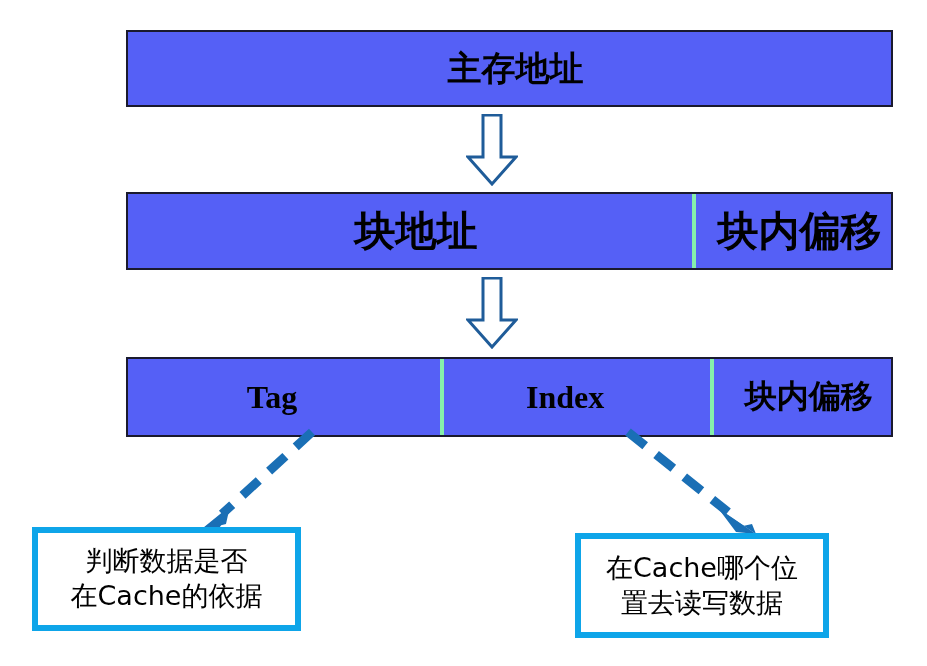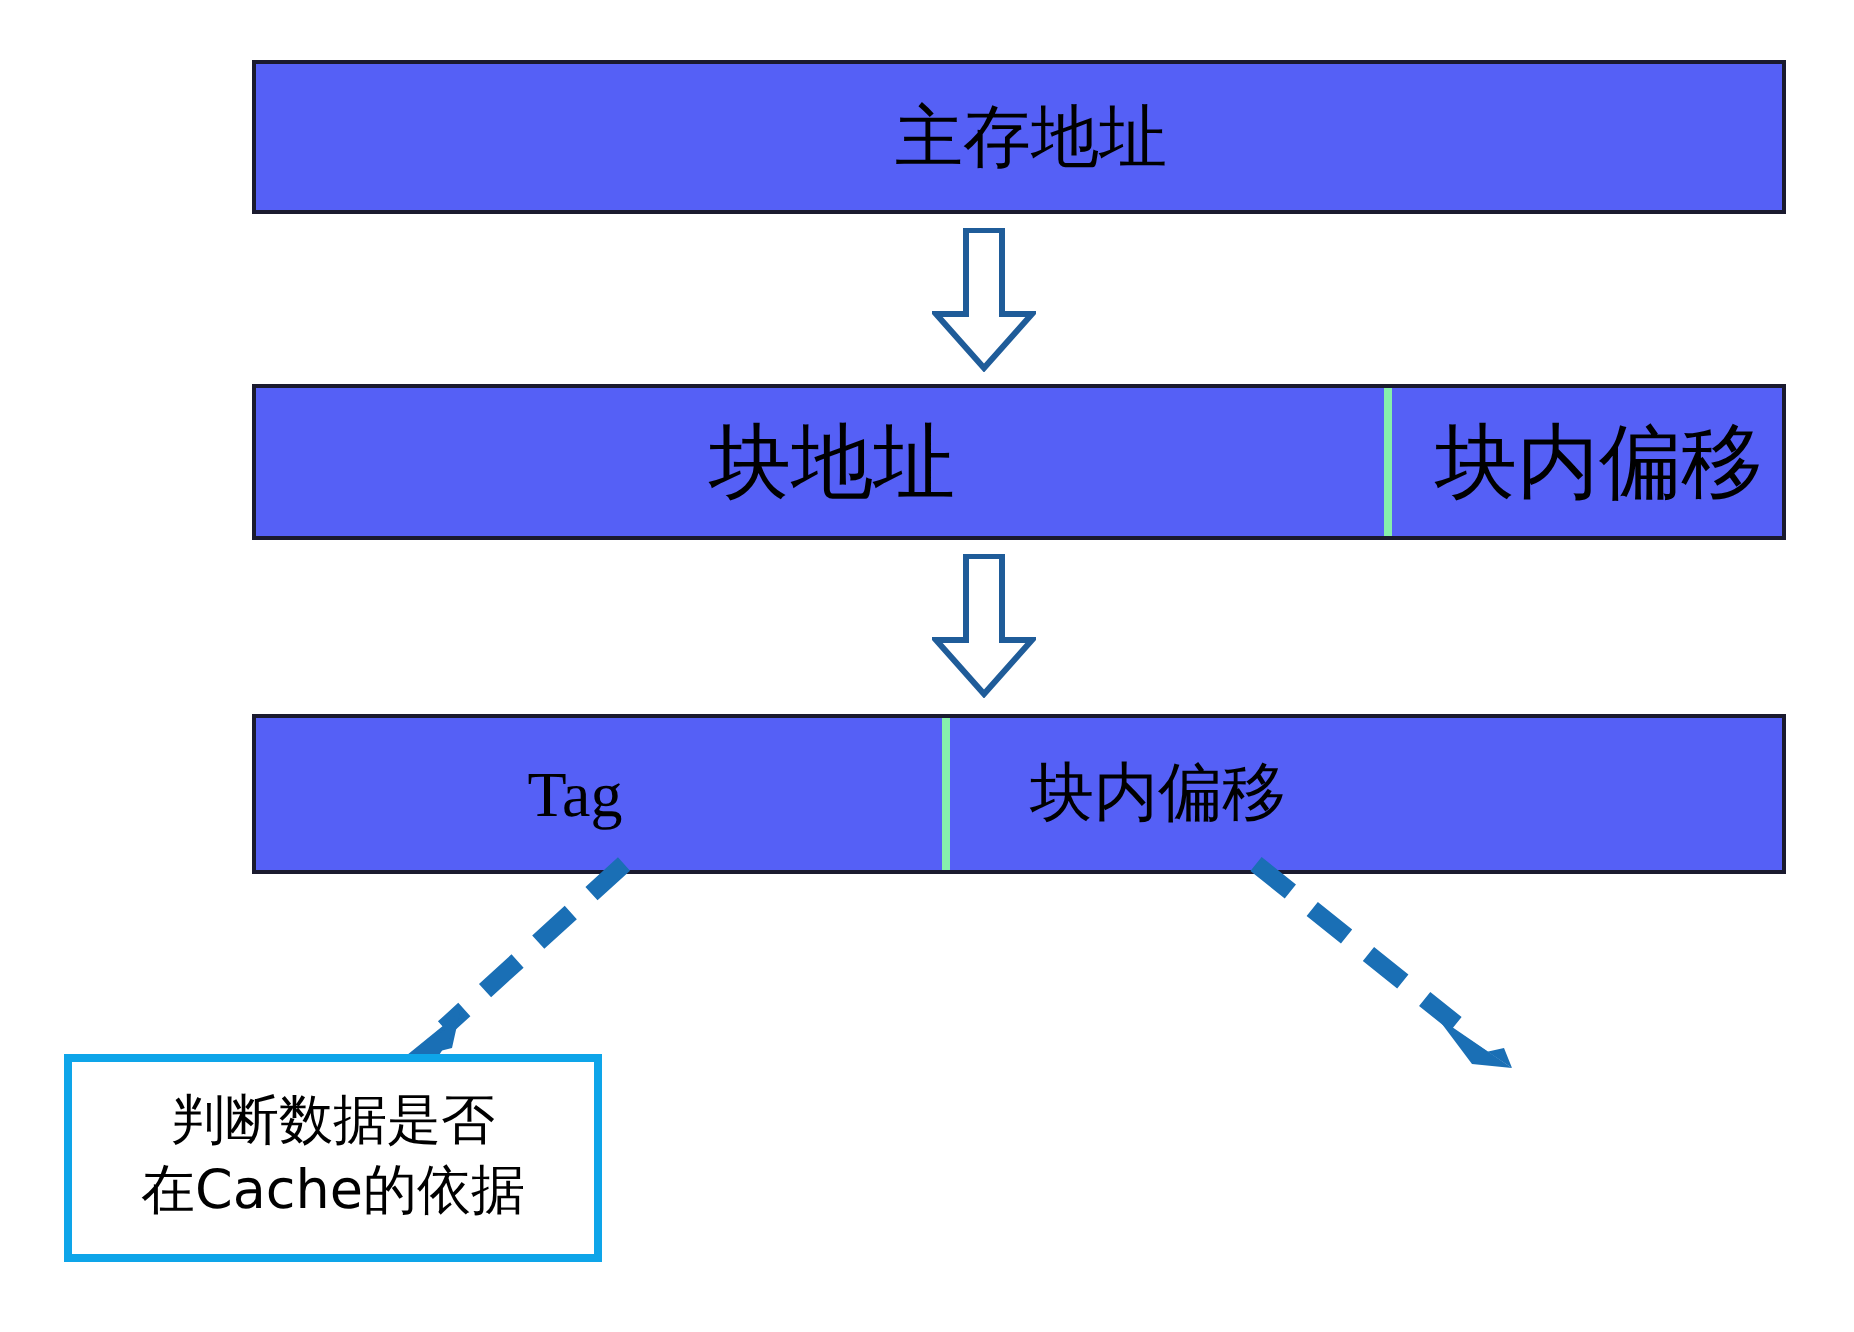--- a/index.html
+++ b/index.html
@@ -29,21 +29,21 @@
     flex-direction: row;
     align-items: stretch;
   }
   .seg {
     box-sizing: border-box;
     display: flex;
     align-items: center;
     justify-content: center;
     color: #000000;
     font-family: "Liberation Serif", "DejaVu Serif", serif;
-    font-weight: normal;
+    font-weight: bold;
     white-space: nowrap;
     overflow: hidden;
     padding-left: 12px;
   }
   .seg + .seg {
     border-left: 4px solid #86efac;
   }
   
   #bar-address {
     left: 126px; top: 30px;
@@ -84,21 +84,21 @@
     position: absolute;
   }
   #connector-tag { left: 160px; top: 428px; width: 170px; height: 110px; }
   #connector-index { left: 600px; top: 428px; width: 180px; height: 112px; }
 
   
   .callout {
     position: absolute;
     box-sizing: border-box;
     background: #ffffff;
-    border: 4px solid #0ea5e9;
+    border: 6px solid #0ea5e9;
     display: flex;
     flex-direction: column;
     align-items: center;
     justify-content: center;
     color: #000000;
     font-family: "DejaVu Sans", "Liberation Sans", sans-serif;
     font-size: 27px;
     line-height: 1.28;
     text-align: left;
   }
@@ -141,20 +141,23 @@
   <div class="block-arrow" id="arrow-2">
     <svg width="52" height="72" viewBox="0 0 52 72" xmlns="http://www.w3.org/2000/svg">
       <polygon points="17,1 35,1 35,43 50,43 26,70 2,43 17,43" fill="#ffffff" stroke="#1f5c99" stroke-width="3" stroke-linejoin="miter"></polygon>
     </svg>
   </div>
 
   <div class="bar" id="bar-fields">
     <div class="seg" id="seg-tag">
       <span>Tag</span>
     </div>
+    <div class="seg" id="seg-index">
+      <span>Index</span>
+    </div>
     <div class="seg" id="seg-block-offset-2">
       <span>块内偏移</span>
     </div>
   </div>
 
   <div class="connector" id="connector-tag">
     <svg width="170" height="110" viewBox="0 0 170 110" xmlns="http://www.w3.org/2000/svg">
       <line x1="152" y1="4" x2="62" y2="86" stroke="#1a6fb5" stroke-width="9" stroke-dasharray="22,14" stroke-linecap="butt"></line>
       <polygon points="38,104 70,78 66,96 50,100" fill="#1a6fb5"></polygon>
       <polygon points="38,104 72,80 58,102" fill="#1a6fb5"></polygon>
@@ -167,14 +170,18 @@
       <polygon points="156,106 120,82 134,100 152,96" fill="#1a6fb5"></polygon>
       <polygon points="156,106 118,80 136,104" fill="#1a6fb5"></polygon>
     </svg>
   </div>
 
   <div class="callout" id="callout-tag">
     <span class="line">判断数据是否</span>
     <span class="line">在Cache的依据</span>
   </div>
 
+  <div class="callout" id="callout-index">
+    <span class="line">在Cache哪个位</span>
+    <span class="line">置去读写数据</span>
+  </div>
 
 </div>
 
 </body></html>

